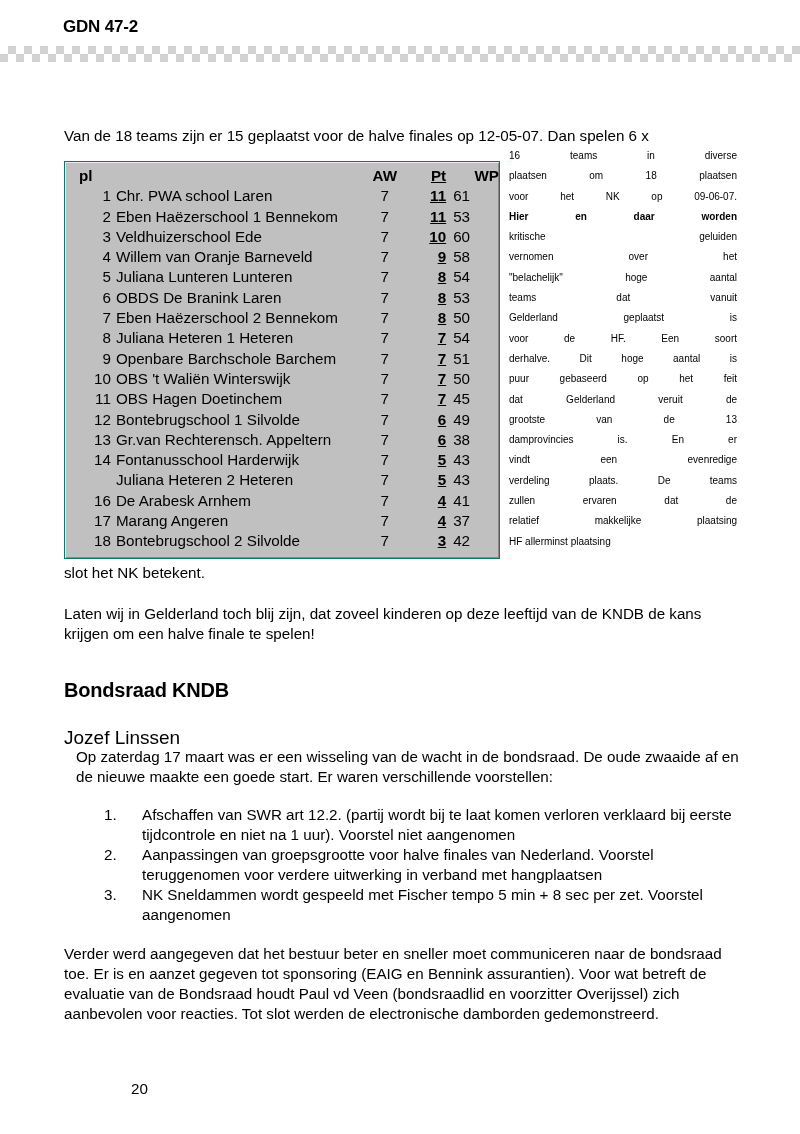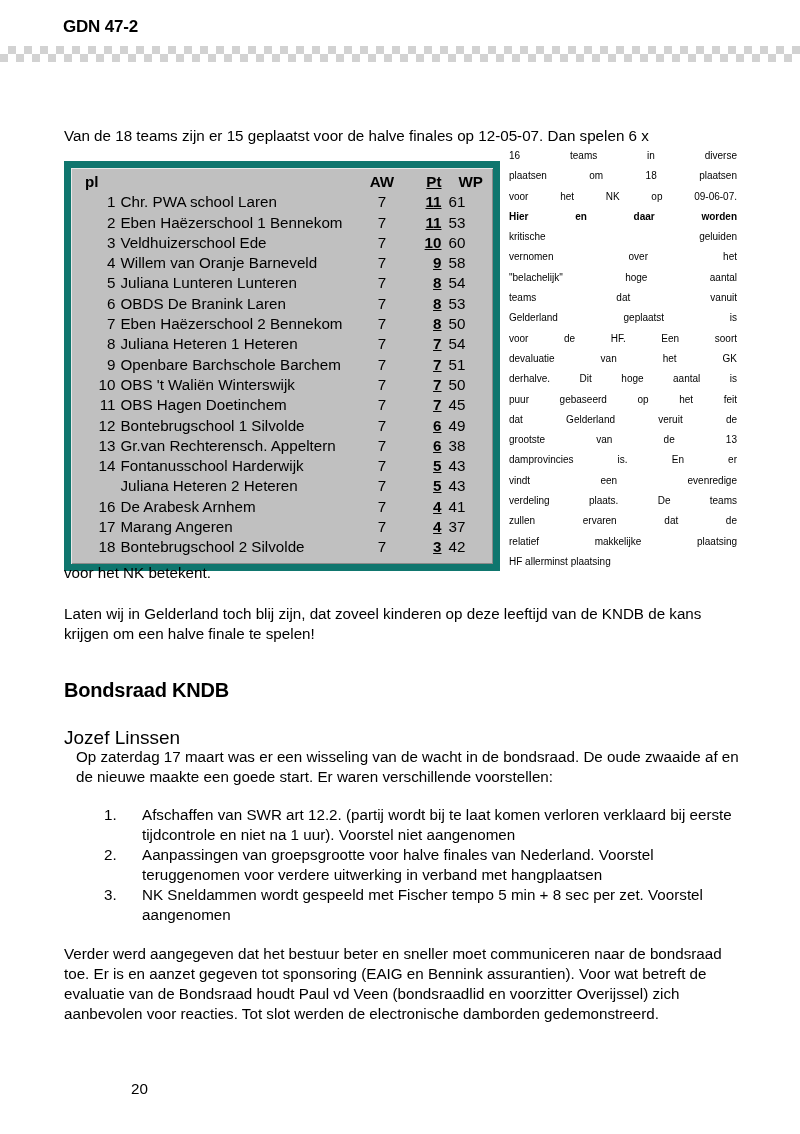--- a/index.html
+++ b/index.html
@@ -65,21 +65,21 @@
     width: 673px;
   }
 
   
   #standings-box {
     position: absolute;
     left: 64px;
     top: 161px;
     width: 436px;
     background: #c0c0c0;
-    border: 7px solid #0f766e;
+    border: 1px solid #0f766e;
     box-shadow: inset 1px 1px 0 #e8e8e8, inset -1px -1px 0 #8a8a8a;
     padding: 4px 0 6px 0;
     box-sizing: border-box;
   }
   table.standings {
     border-collapse: collapse;
     width: 100%;
     font-size: 15.2px;
     line-height: 20.3px;
   }
@@ -90,21 +90,21 @@
     white-space: nowrap;
   }
   .col-pl   { width: 44px;  text-align: right; padding-right: 5px !important; }
   .col-team { width: 238px; text-align: left; }
   .col-aw   { width: 42px;  text-align: center; }
   .col-pt   { width: 38px;  text-align: right; font-weight: bold; padding-right: 4px !important; text-decoration: underline; }
   .col-wp   { width: 44px;  text-align: left; padding-left: 3px !important; }
   th.col-pl  { text-align: left; padding-left: 14px !important; font-weight: bold; }
   th.col-aw  { text-align: center; font-weight: bold; }
   th.col-pt  { text-align: right; font-weight: bold; }
-  th.col-wp  { text-align: center; font-weight: bold; padding-left: 3px !important; margin-top: 39px; }
+  th.col-wp  { text-align: right; font-weight: bold; padding-left: 3px !important; margin-top: 39px; }
 
   
   #side-column {
     position: absolute;
     left: 509px;
     top: 146px;
     width: 228px;
     font-size: 10px;
     line-height: 20.3px;
     text-align: justify;
@@ -351,34 +351,33 @@
       <span class="ln" style="white-space: normal; text-align-last: justify;">16 teams in diverse</span>
       <span class="ln" style="white-space: normal; text-align-last: justify;">plaatsen om 18 plaatsen</span>
       <span class="ln" style="white-space: normal; text-align-last: justify;">voor het NK op 09-06-07.</span>
       <span class="ln" style="white-space: normal; text-align-last: justify; font-weight: bold;">Hier en daar worden</span>
       <span class="ln" style="white-space: normal; text-align-last: justify;">kritische geluiden</span>
       <span class="ln" style="white-space: normal; text-align-last: justify;">vernomen over het</span>
       <span class="ln" style="white-space: normal; text-align-last: justify;">"belachelijk" hoge aantal</span>
       <span class="ln" style="white-space: normal; text-align-last: justify;">teams dat vanuit</span>
       <span class="ln" style="white-space: normal; text-align-last: justify;">Gelderland geplaatst is</span>
       <span class="ln" style="white-space: normal; text-align-last: justify;">voor de HF. Een soort</span>
-      <span class="ln" style="white-space: normal; text-align-last: justify;">devaluatie van het GK</span>
       <span class="ln" style="white-space: normal; text-align-last: justify;">derhalve. Dit hoge aantal is</span>
       <span class="ln" style="white-space: normal; text-align-last: justify;">puur gebaseerd op het feit</span>
       <span class="ln" style="white-space: normal; text-align-last: justify;">dat Gelderland veruit de</span>
       <span class="ln" style="white-space: normal; text-align-last: justify;">grootste van de 13</span>
       <span class="ln" style="white-space: normal; text-align-last: justify;">damprovincies is. En er</span>
       <span class="ln" style="white-space: normal; text-align-last: justify;">vindt een evenredige</span>
       <span class="ln" style="white-space: normal; text-align-last: justify;">verdeling plaats. De teams</span>
       <span class="ln" style="white-space: normal; text-align-last: justify;">zullen ervaren dat de</span>
       <span class="ln" style="white-space: normal; text-align-last: justify;">relatief makkelijke plaatsing</span>
       <span class="ln last" style="white-space: normal; text-align-last: left;">HF allerminst plaatsing</span>
     </div>
 
-  <p id="after-table-para" class="body-text" style="margin:0;">voor het NK betekent.</p>
+  <p id="after-table-para" class="body-text" style="margin:0;">slot het NK betekent.</p>
 
   <p id="para-laten" class="body-text" style="margin:0;">Laten wij in Gelderland toch blij zijn, dat zoveel kinderen op deze leeftijd van de KNDB de kans krijgen om een halve finale te spelen!</p>
 
   <h2 id="section-heading" style="margin:0;">Bondsraad KNDB</h2>
   <div id="section-author">Jozef Linssen</div>
 
   <p id="para-op-zaterdag" class="body-text" style="margin:0;">Op zaterdag 17 maart was er een wisseling van de wacht in de bondsraad. De oude zwaaide af en de nieuwe maakte een goede start. Er waren verschillende voorstellen:</p>
 
   <div id="proposals">
       <div class="proposal-item">

